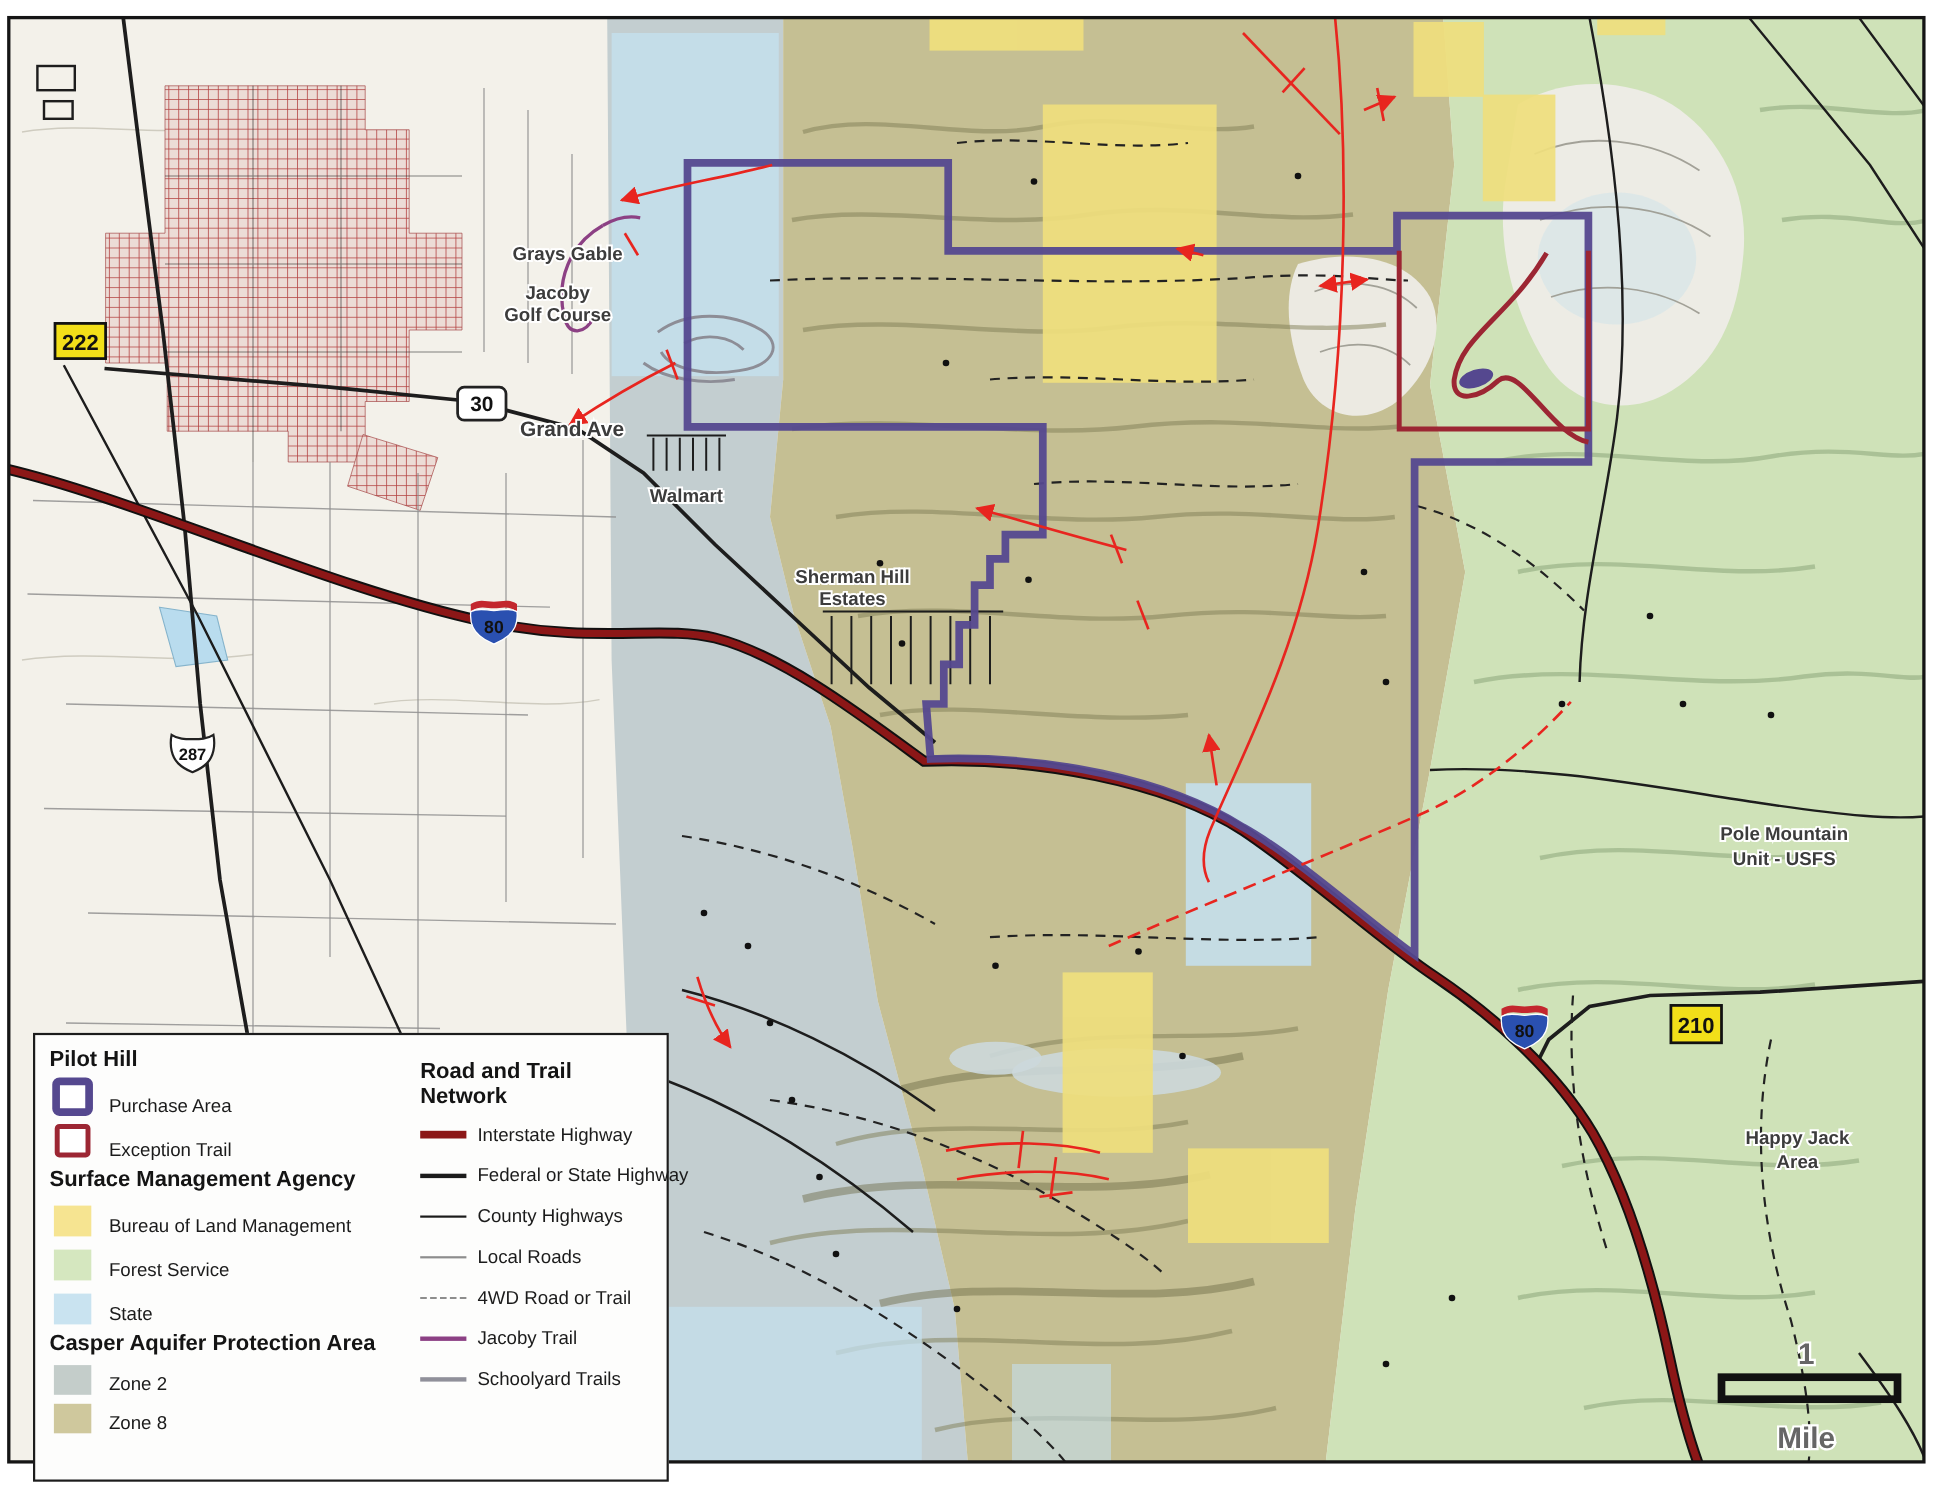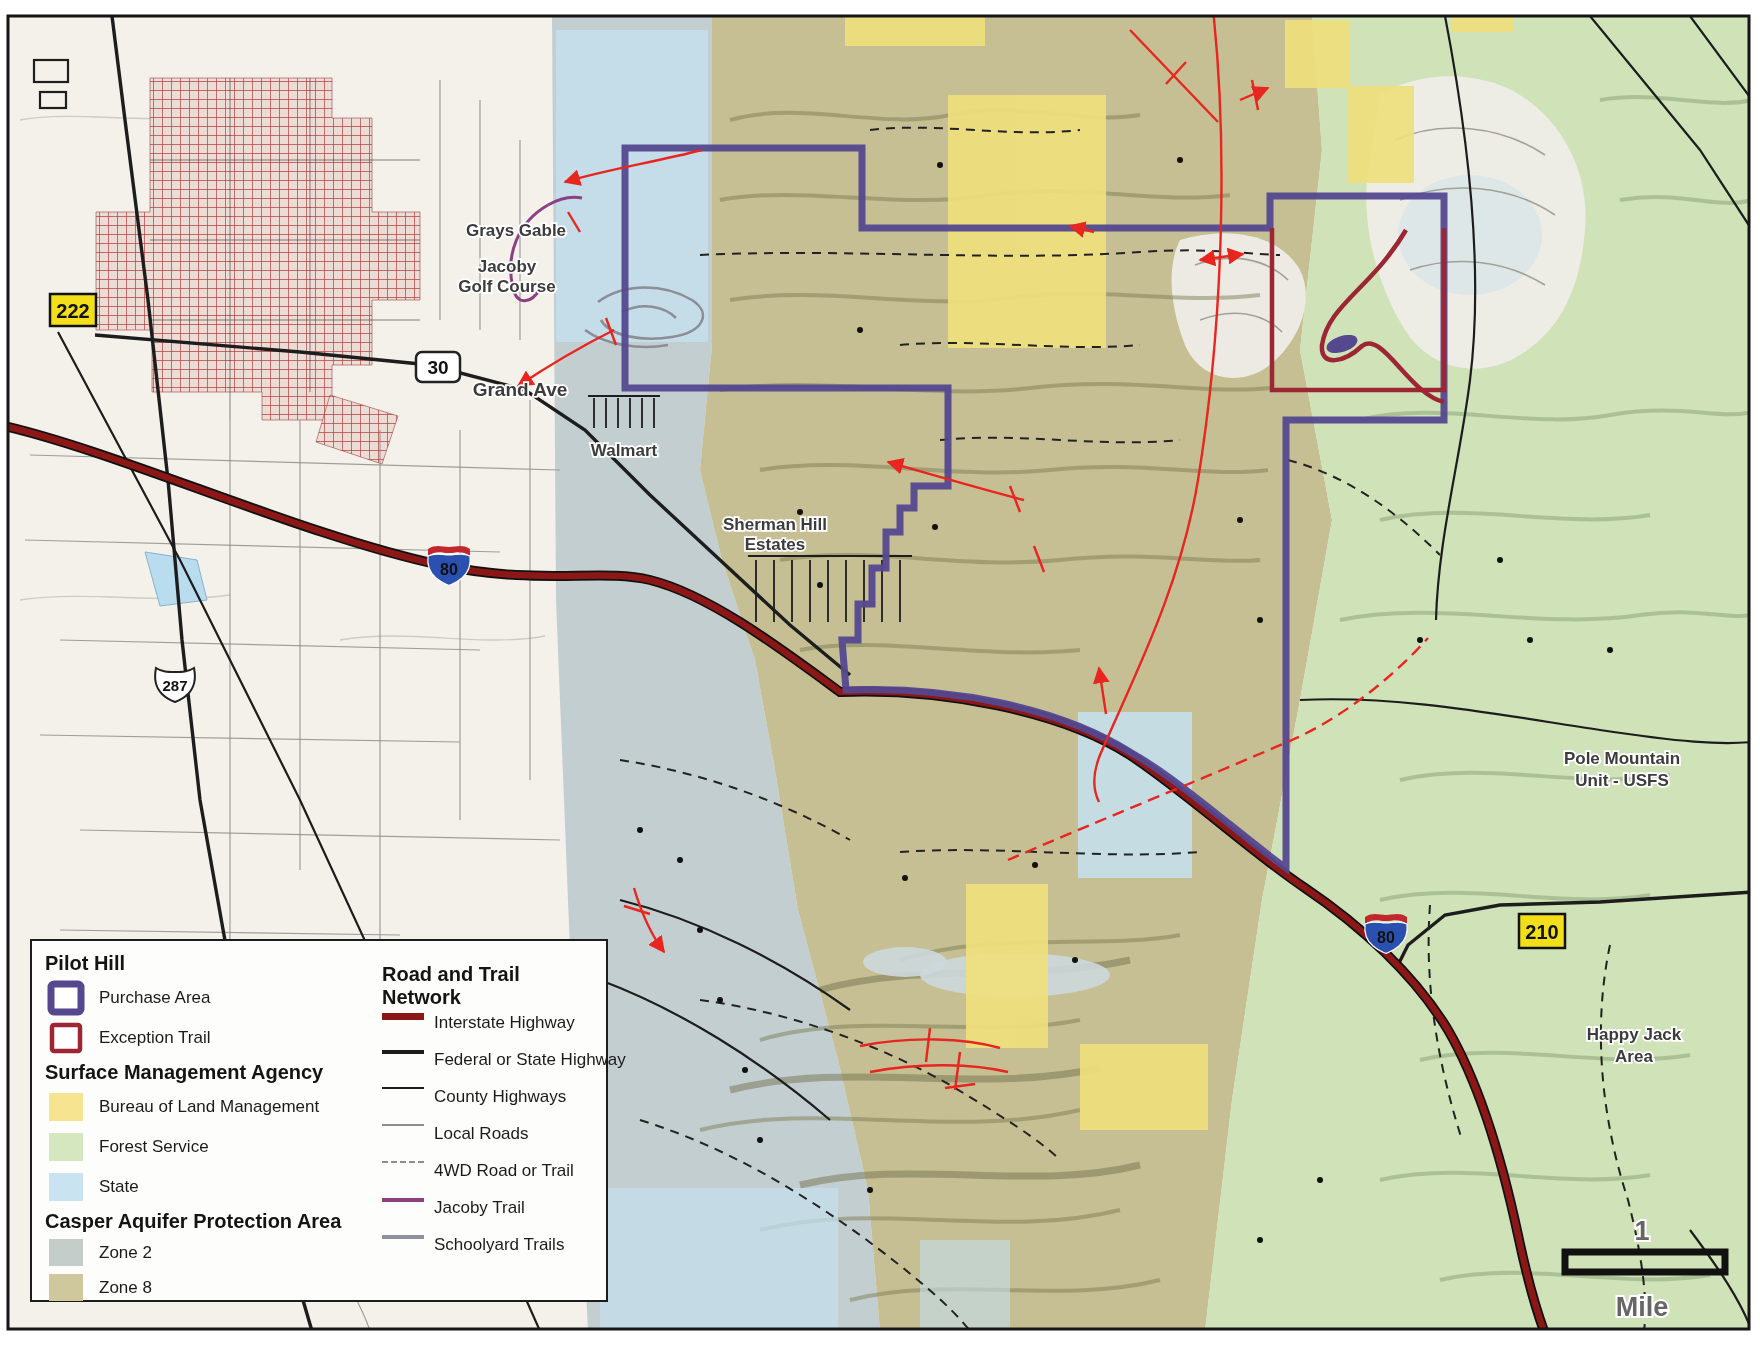--- a/index.html
+++ b/index.html
@@ -19,29 +19,29 @@
   .rocky{fill:none;stroke:#9a998f;stroke-width:1.6;stroke-opacity:.9}
   .contour{fill:none;stroke:#cfccc0;stroke-width:1.3}
   .gray-road{stroke:#8f8f8f;stroke-width:1.2;fill:none;stroke-opacity:.85}
   .blk2{stroke:#1d1d1d;stroke-width:2.2;fill:none}
   .blk3{stroke:#1d1d1d;stroke-width:3.4;fill:none}
   .dash4wd{stroke:#222;stroke-width:2;fill:none;stroke-dasharray:9 7}
   .fault{stroke:#e8251f;stroke-width:2.4;fill:none}
   .schoolyard{stroke:#8d8d96;stroke-width:2.6;fill:none}
   .jacoby{stroke:#8c4084;stroke-width:3;fill:none}
 
-  .legend{position:absolute;left:30px;top:939px;width:578px;height:363px;background:#fdfdfc;
+  .legend{position:absolute;left:30px;top:939px;width:578px;height:408px;background:#fdfdfc;
           border:2px solid #1c1c1c;box-sizing:border-box}
   .lcol{position:absolute;left:13px;top:6px;width:330px}
   .rcol{position:absolute;left:350px;top:17px;width:222px}
   .legend h3{margin:5px 0 4px;font-size:20px;color:#141414}
-  .lrow{display:flex;align-items:center;margin:3px 0;height:37px}
+  .lrow{display:flex;align-items:flex-end;margin:3px 0;height:37px}
   .lrow .sw{margin-right:12px;flex:0 0 auto;display:block}
   .lab{font-size:17px;color:#1b1b1b;white-space:nowrap}
-  .rrow{display:flex;height:37px}
+  .rrow{display:flex;align-items:center;height:37px}
   .rrow .ln{width:42px;margin-right:10px;flex:0 0 auto;height:0;border-top-style:solid}
   .ln.interstate{border-top-width:7px;border-top-color:#8c1717}
   .ln.federal{border-top-width:4px;border-top-color:#1b1b1b}
   .ln.county{border-top-width:2px;border-top-color:#1b1b1b}
   .ln.local{border-top-width:2px;border-top-color:#8d8d8d}
   .ln.fwd{border-top-width:2px;border-top-style:dashed;border-top-color:#8d8d8d}
   .ln.jacobyln{border-top-width:4px;border-top-color:#8c4084}
   .ln.schoolyardln{border-top-width:4px;border-top-color:#90909a}
 </style>
 </head>

